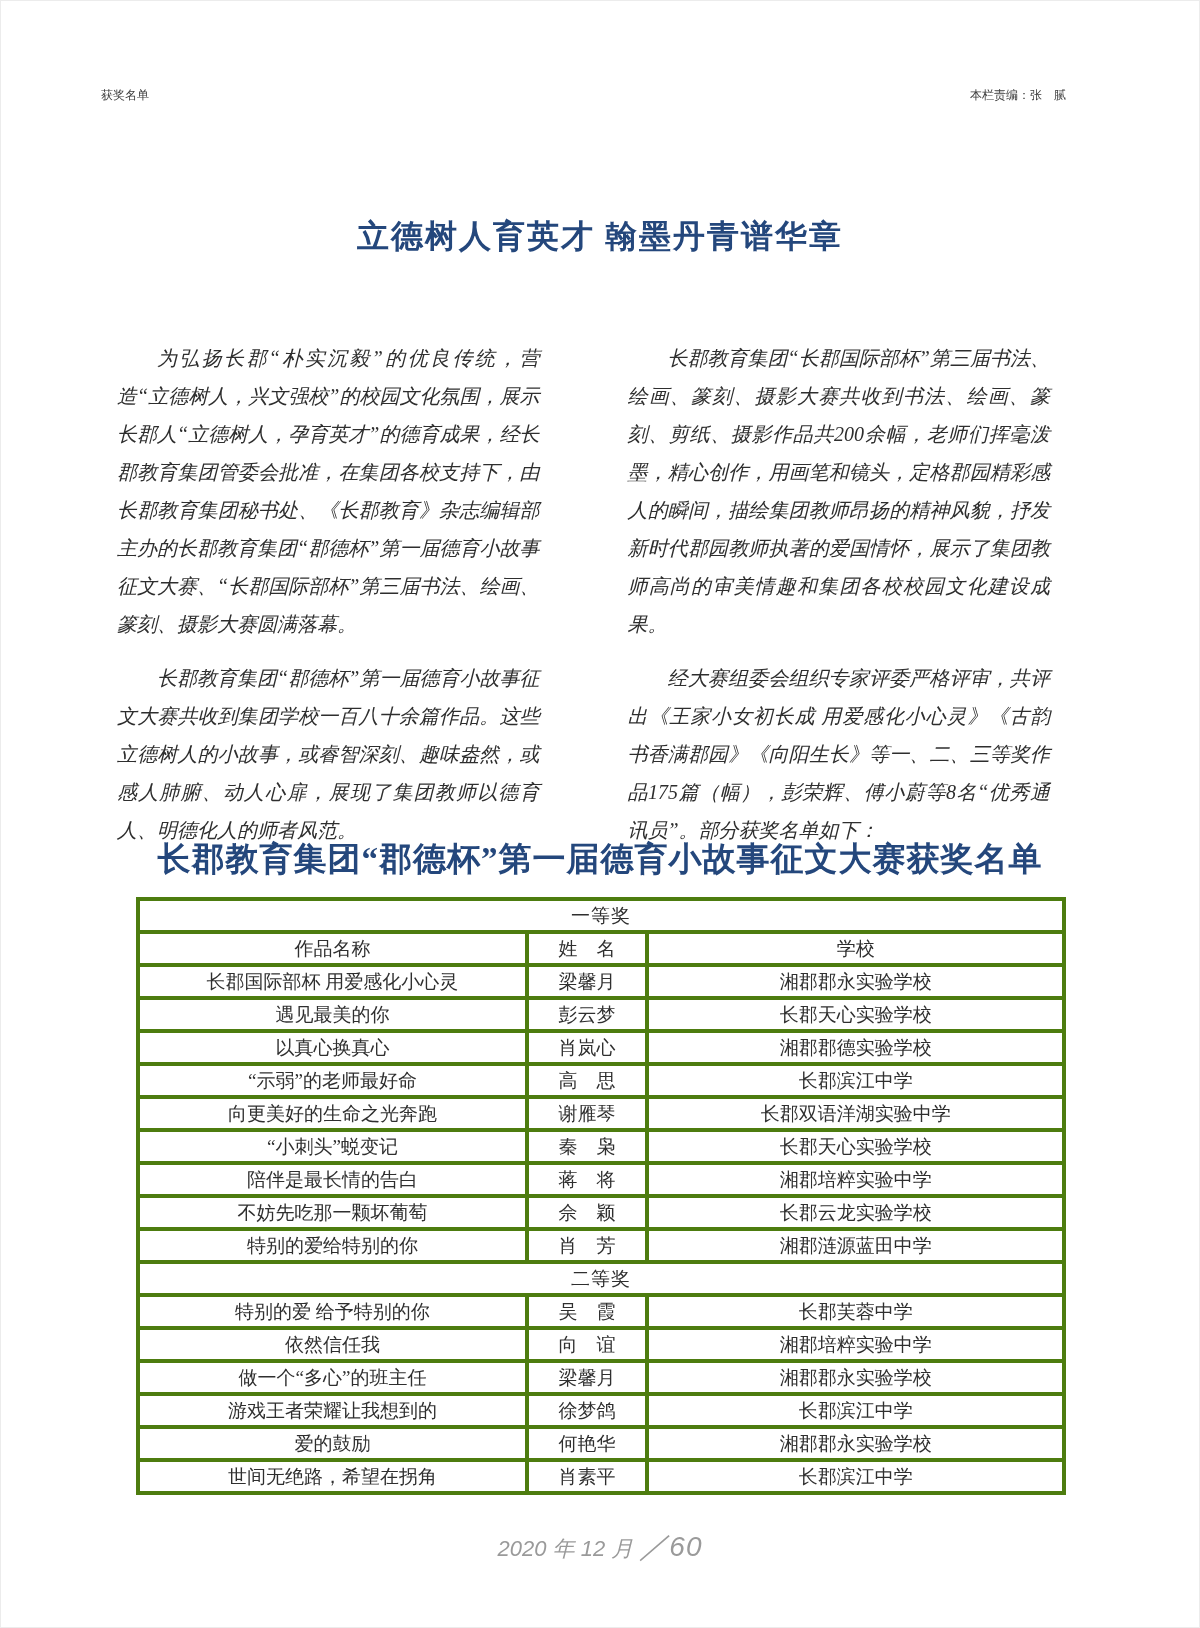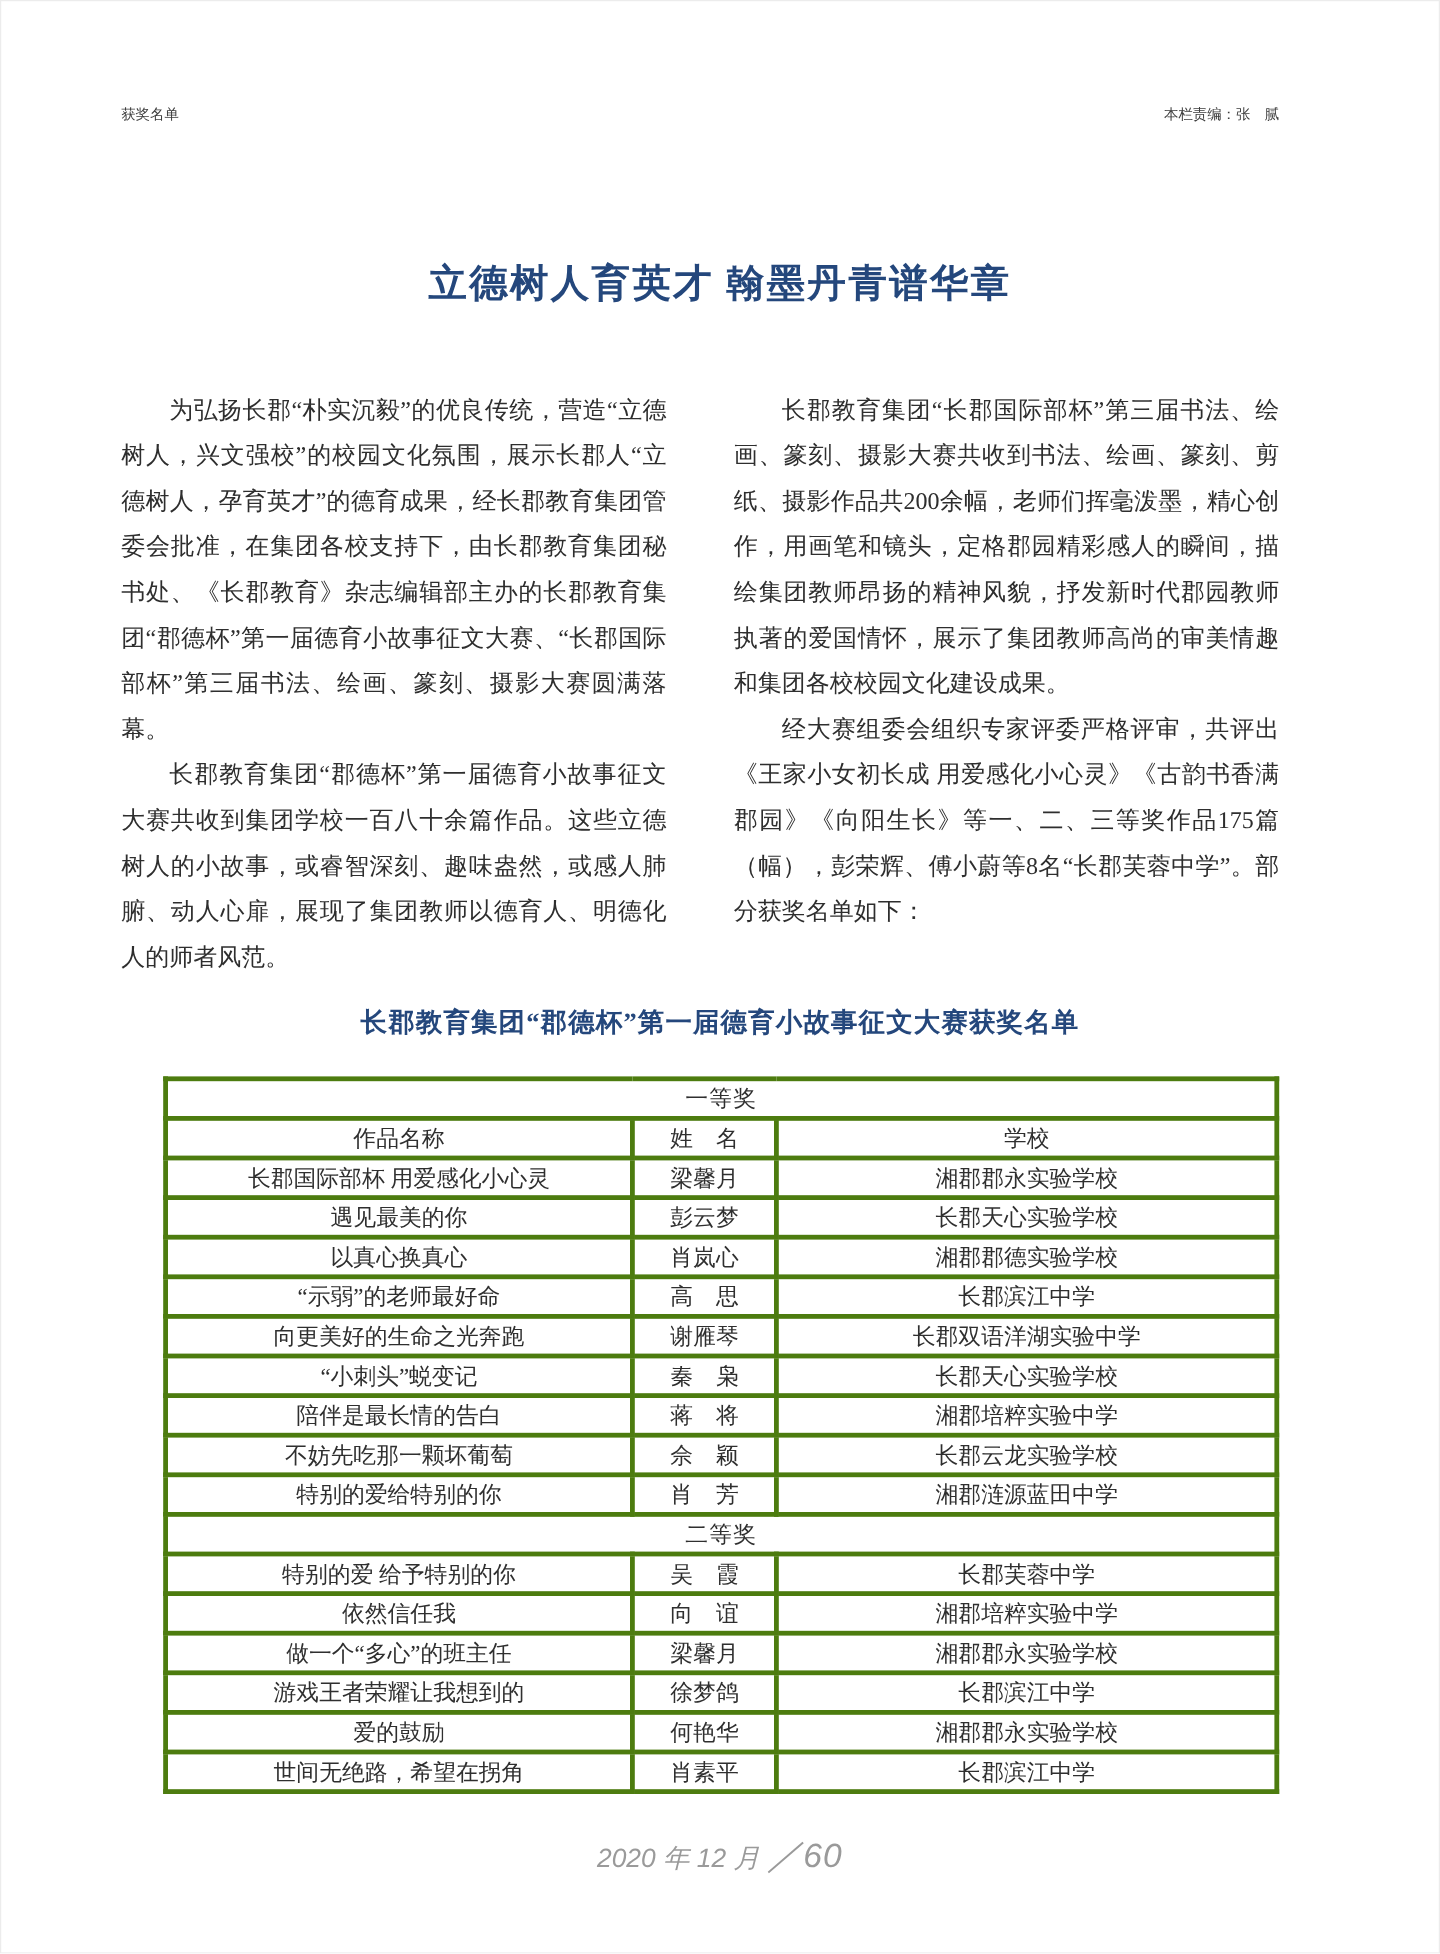--- a/index.html
+++ b/index.html
@@ -16,24 +16,24 @@
   .article-title {
     position:absolute; top:214px; left:0; width:100%; margin:0;
     text-align:center; font-size:32px; font-weight:bold; color:#24477c;
     letter-spacing:2px;
   }
   .columns {
     position:absolute; top:322px; left:100px; width:965px;
     display:flex; gap:56px;
   }
   .col { flex:1; font-size:20px; line-height:38px; text-align:justify; }
-  .col p { margin:0; text-indent:2em; }
+  .col p { margin:16px; text-indent:2em;font-style:italic; }
   .table-title {
     position:absolute; top:836px; left:0; width:100%; margin:0;
-    text-align:center; font-size:22px; font-weight:bold; color:#24477c;
+    text-align:center; font-size:33px; font-weight:bold; color:#24477c;
     letter-spacing:1px;
   }
   table.awards {
     position:absolute; top:896px; left:135px; width:930px;
     border-collapse:collapse; font-size:19px; color:#2f2f2f;
     table-layout:fixed;
   }
   .awards td, .awards th {
     border:4px solid #4d7c0f; height:29px; padding:0 6px;
     text-align:center; font-weight:normal; overflow:hidden; white-space:nowrap;
@@ -62,21 +62,21 @@
 
   <h1 class="article-title">立德树人育英才 翰墨丹青谱华章</h1>
 
   <div class="columns">
     <div class="col">
       <p>为弘扬长郡“朴实沉毅”的优良传统，营造“立德树人，兴文强校”的校园文化氛围，展示长郡人“立德树人，孕育英才”的德育成果，经长郡教育集团管委会批准，在集团各校支持下，由长郡教育集团秘书处、《长郡教育》杂志编辑部主办的长郡教育集团“郡德杯”第一届德育小故事征文大赛、“长郡国际部杯”第三届书法、绘画、篆刻、摄影大赛圆满落幕。</p>
       <p>长郡教育集团“郡德杯”第一届德育小故事征文大赛共收到集团学校一百八十余篇作品。这些立德树人的小故事，或睿智深刻、趣味盎然，或感人肺腑、动人心扉，展现了集团教师以德育人、明德化人的师者风范。</p>
     </div>
     <div class="col">
       <p>长郡教育集团“长郡国际部杯”第三届书法、绘画、篆刻、摄影大赛共收到书法、绘画、篆刻、剪纸、摄影作品共200余幅，老师们挥毫泼墨，精心创作，用画笔和镜头，定格郡园精彩感人的瞬间，描绘集团教师昂扬的精神风貌，抒发新时代郡园教师执著的爱国情怀，展示了集团教师高尚的审美情趣和集团各校校园文化建设成果。</p>
-      <p>经大赛组委会组织专家评委严格评审，共评出《王家小女初长成 用爱感化小心灵》《古韵书香满郡园》《向阳生长》等一、二、三等奖作品175篇（幅），彭荣辉、傅小蔚等8名“长郡芙蓉中学”。部分获奖名单如下：</p>
+      <p>经大赛组委会组织专家评委严格评审，共评出《王家小女初长成 用爱感化小心灵》《古韵书香满郡园》《向阳生长》等一、二、三等奖作品175篇（幅），彭荣辉、傅小蔚等8名“优秀通讯员”。部分获奖名单如下：</p>
     </div>
   </div>
 
   <h2 class="table-title">长郡教育集团“郡德杯”第一届德育小故事征文大赛获奖名单</h2>
 
   <table class="awards">
     <colgroup>
       <col class="c0">
         <col class="c1">
         <col class="c2">

